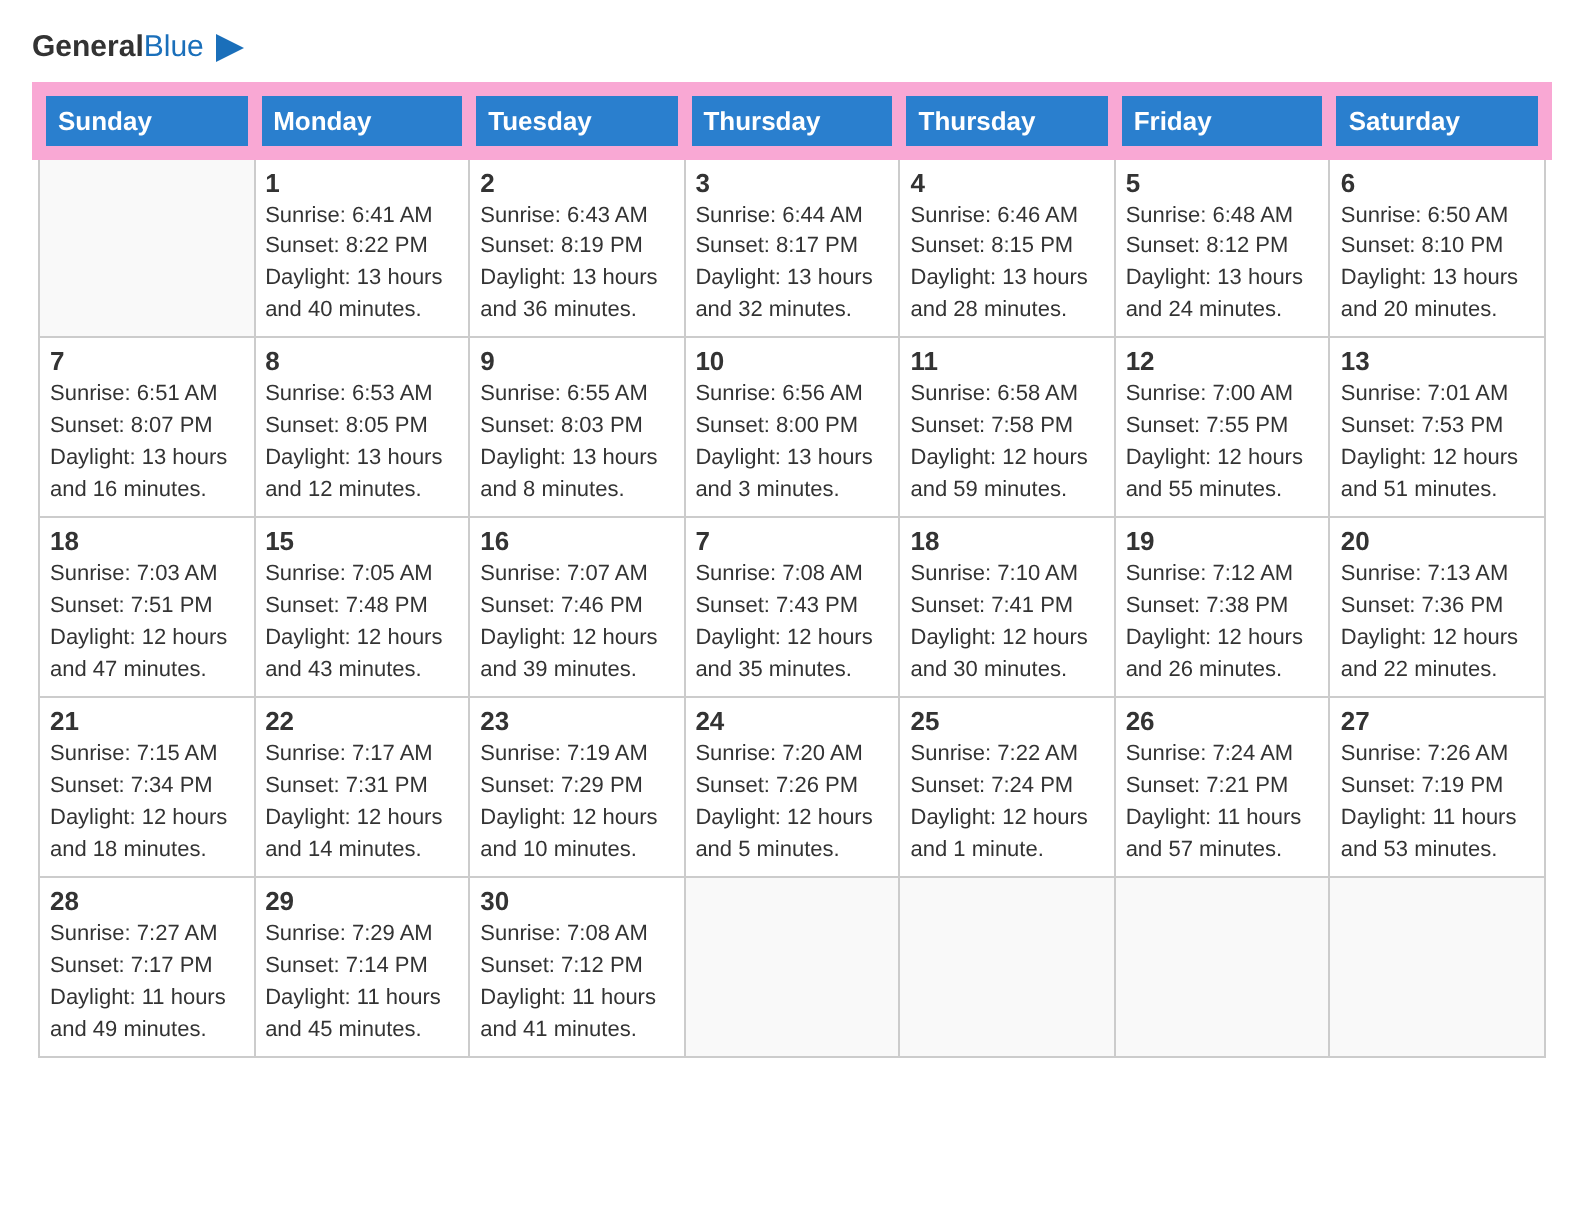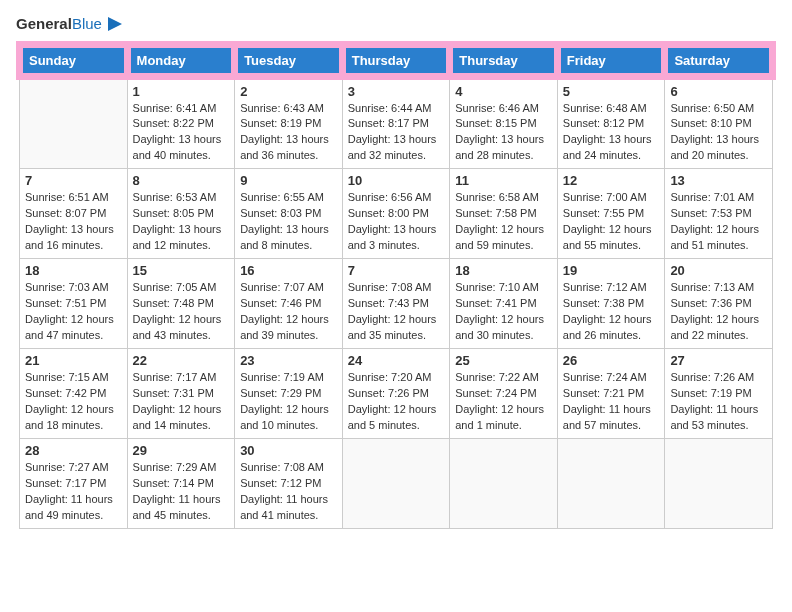--- a/index.html
+++ b/index.html
@@ -237,21 +237,21 @@
           <div class="cell-info">Sunrise: 7:13 AM
 Sunset: 7:36 PM
 Daylight: 12 hours
 and 22 minutes.</div>
         </td>
       </tr>
       <tr>
         <td>
           <span class="day-num">21</span>
           <div class="cell-info">Sunrise: 7:15 AM
-Sunset: 7:42 PM
+Sunset: 7:34 PM
 Daylight: 12 hours
 and 18 minutes.</div>
         </td>
         <td>
           <span class="day-num">22</span>
           <div class="cell-info">Sunrise: 7:17 AM
 Sunset: 7:31 PM
 Daylight: 12 hours
 and 14 minutes.</div>
         </td>

